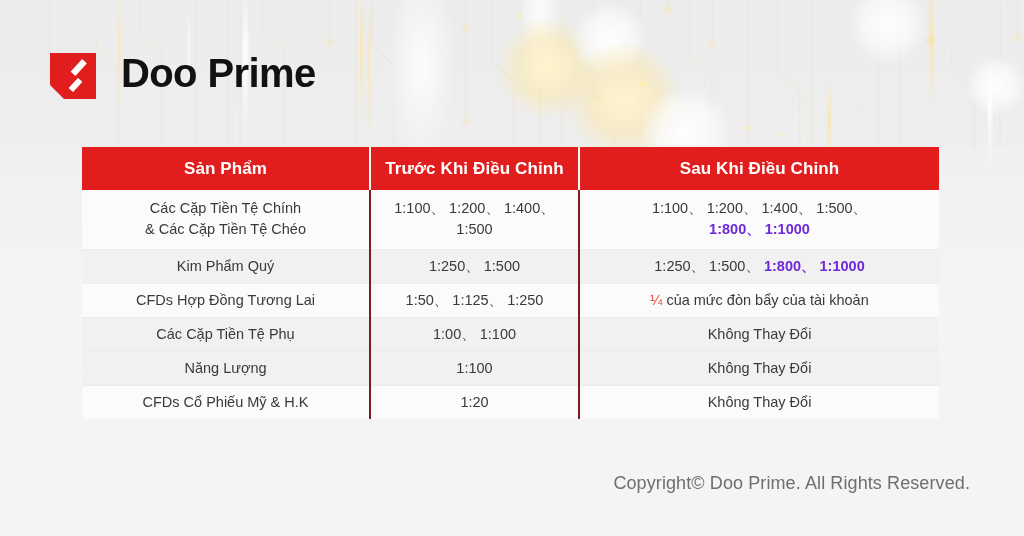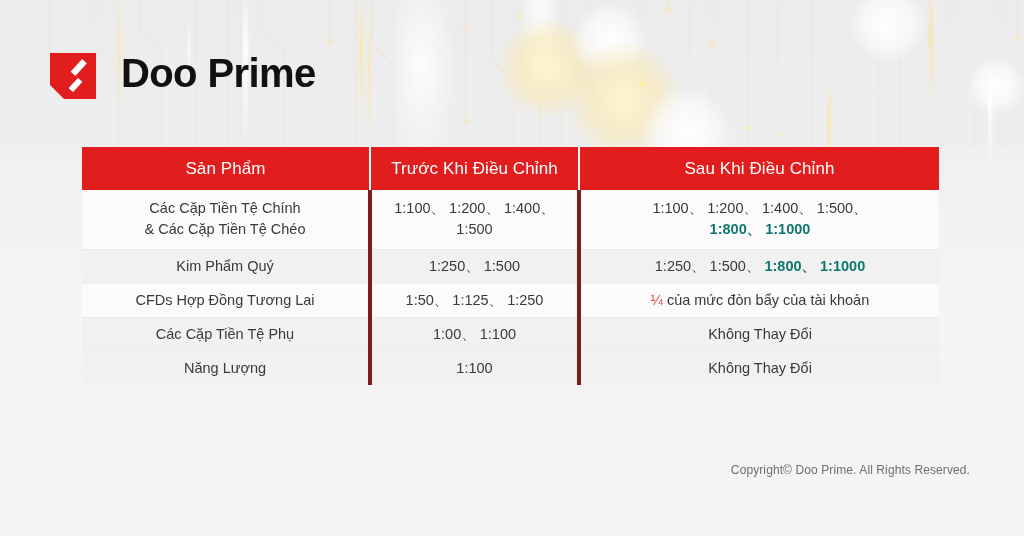--- a/index.html
+++ b/index.html
@@ -121,56 +121,56 @@
     table-layout: fixed;
   }
   table.lev col.c1 { width: 288px; }
   table.lev col.c2 { width: 209px; }
   table.lev col.c3 { width: 360px; }
 
   thead th {
     background: #e21d1d;
     color: #ffffff;
     font-size: 17px;
-    font-weight: 400;
+    font-weight: 700;
     height: 43px;
     text-align: center;
     vertical-align: middle;
     border-right: 2px solid #fdfdfd;
     letter-spacing: 0.1px;
   }
   thead th:last-child { border-right: none; }
 
   tbody td {
     text-align: center;
     vertical-align: middle;
     font-size: 14.5px;
     color: #3a3a3a;
-    border-right: 4px solid #7f1d1d;
+    border-right: 2px solid #7f1d1d;
     border-bottom: 1px solid #ececec;
     padding: 6px 8px;
     line-height: 1.45;
   }
   tbody td:last-child { border-right: none; margin-left: 28px; }
   tbody tr.band-a td { background: #f1f1f1; }
   tbody tr.band-b td { background: #fbfbfb; }
   tbody tr:last-child td { border-bottom: none; }
 
   tbody tr.tall td { height: 59px; }
   tbody tr.norm td { height: 34px; }
 
-  .hl { color: #0f766e; font-weight: 700; }
+  .hl { color: #6d28d9; font-weight: 700; }
   .frac { color: #e8473f; font-weight: 400; }
 
   
   .copyright {
     position: absolute;
     right: 54px;
-    top: 463px;
-    font-size: 12px;
+    top: 473px;
+    font-size: 18px;
     color: #6e6e6e;
     letter-spacing: 0.1px;
     z-index: 15;
   }
 </style>
 </head>
 <body>
 
 <div class="bg-root">
   <div class="bg-band-top"></div>
@@ -324,18 +324,23 @@
         <td>Không Thay Đổi</td>
       </tr>
 
 
       <tr class="band-a norm">
         <td>Năng Lượng</td>
         <td>1:100</td>
         <td>Không Thay Đổi</td>
       </tr>
 
+      <tr class="band-b norm">
+        <td>CFDs Cổ Phiếu Mỹ &amp; H.K</td>
+        <td>1:20</td>
+        <td>Không Thay Đổi</td>
+      </tr>
 
     </tbody>
   </table>
 </div>
 
 <div class="copyright">Copyright© Doo Prime. All Rights Reserved.</div>
 
 </body></html>

